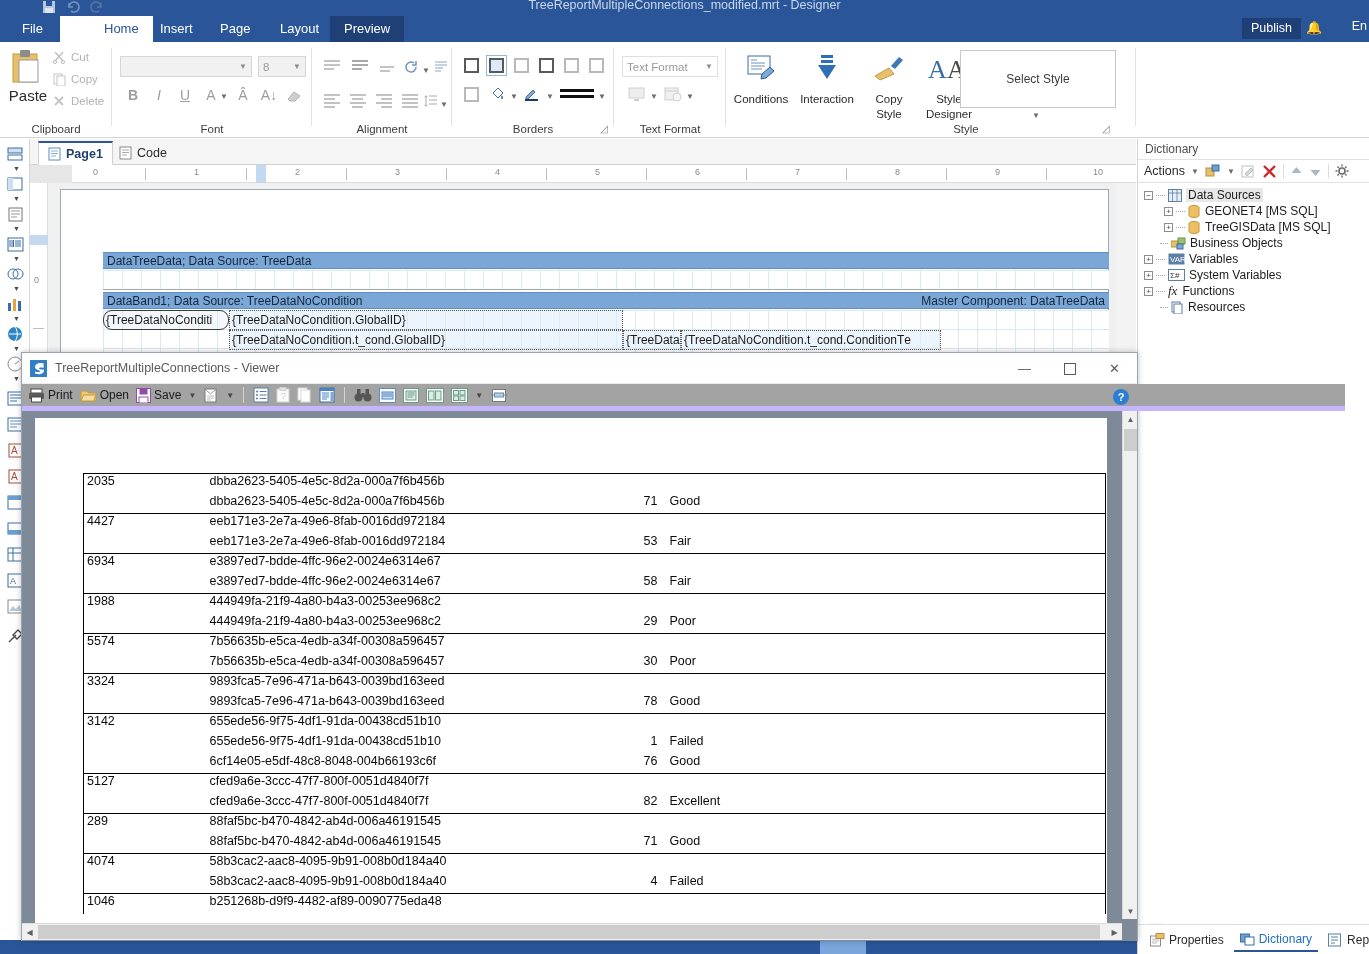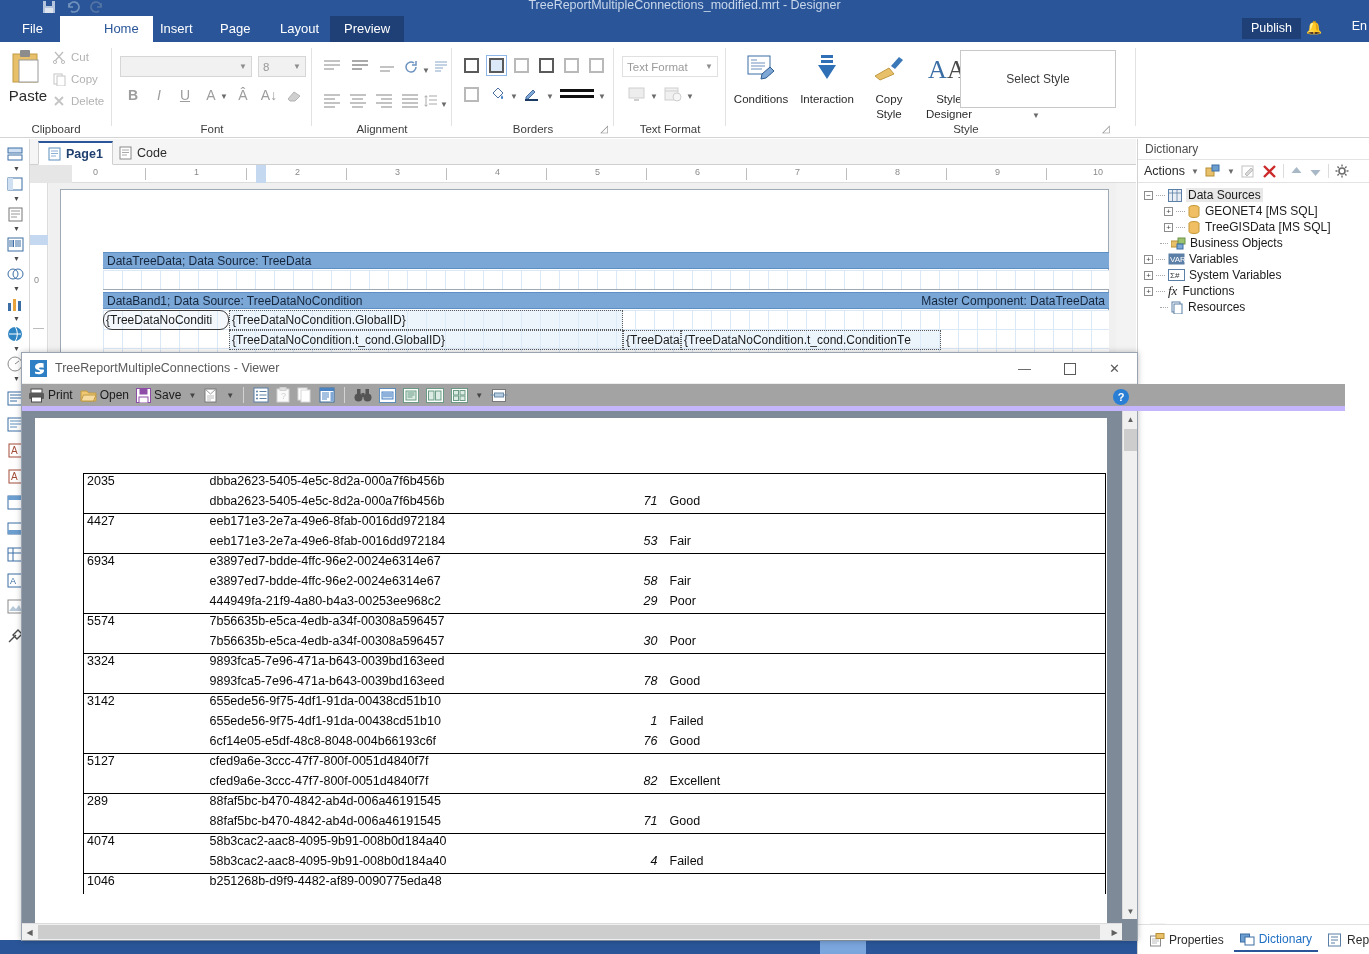--- a/index.html
+++ b/index.html
@@ -259,21 +259,21 @@
     background: #ffffff; overflow: hidden;
   }
   .rpt-table {
     position: absolute; left: 48px; top: 55px; width: 1023px;
     border-collapse: collapse; font-family: "Liberation Sans", sans-serif;
   }
   .rpt-table td { font-size: 12.5px; color: #0b0b0b; padding: 0; height: 20px; vertical-align: top; }
   .rpt-row-top td { border-top: 1px solid #000; }
   .c-id { width: 126px; padding-left: 3px !important; }
   .c-guid { width: 400px; }
-  .c-num { width: 60px; text-align: right; padding-right: 12px !important; font-style: italic; }
+  .c-num { width: 60px; text-align: right; padding-right: 12px !important; }
   .c-qual { width: 180px; }
   .c-rest { }
   .rpt-border-left { border-left: 1px solid #000; }
   .rpt-border-right { border-right: 1px solid #000; }
 
   .v-vscroll {
     position: absolute; right: 0; top: 58px; width: 15px; height: 508px;
     background: #f0f0f0; border-left: 1px solid #dcdcdc;
   }
   .v-vthumb { position:absolute; left:1px; top: 18px; width:13px; height: 22px; background:#cdcdcd; }
@@ -1130,20 +1130,27 @@
           </tr>
           <tr>
             <td class="c-id rpt-border-left"></td>
             <td class="c-guid">e3897ed7-bdde-4ffc-96e2-0024e6314e67</td>
             <td class="c-num">58</td>
             <td class="c-qual">Fair</td>
             <td class="c-r
 est rpt-border-right"></td>
           </tr>
 
+          <tr class="rpt-row-top">
+            <td class="c-id rpt-border-left">1988</td>
+            <td class="c-guid">444949fa-21f9-4a80-b4a3-00253ee968c2</td>
+            <td class="c-num"></td>
+                <td class="c-qual"></td>
+            <td class="c-rest rpt-border-right"></td>
+          </tr>
           <tr>
             <td class="c-id rpt-border-left"></td>
             <td class="c-guid">444949fa-21f9-4a80-b4a3-00253ee968c2</td>
             <td class="c-num">29</td>
             <td class="c-qual">Poor</td>
             <td class="c-rest rpt-border-right"></td>
           </tr>
 
           <tr class="rpt-row-top">
             <td class="c-id rpt-border-left">5574</td>

